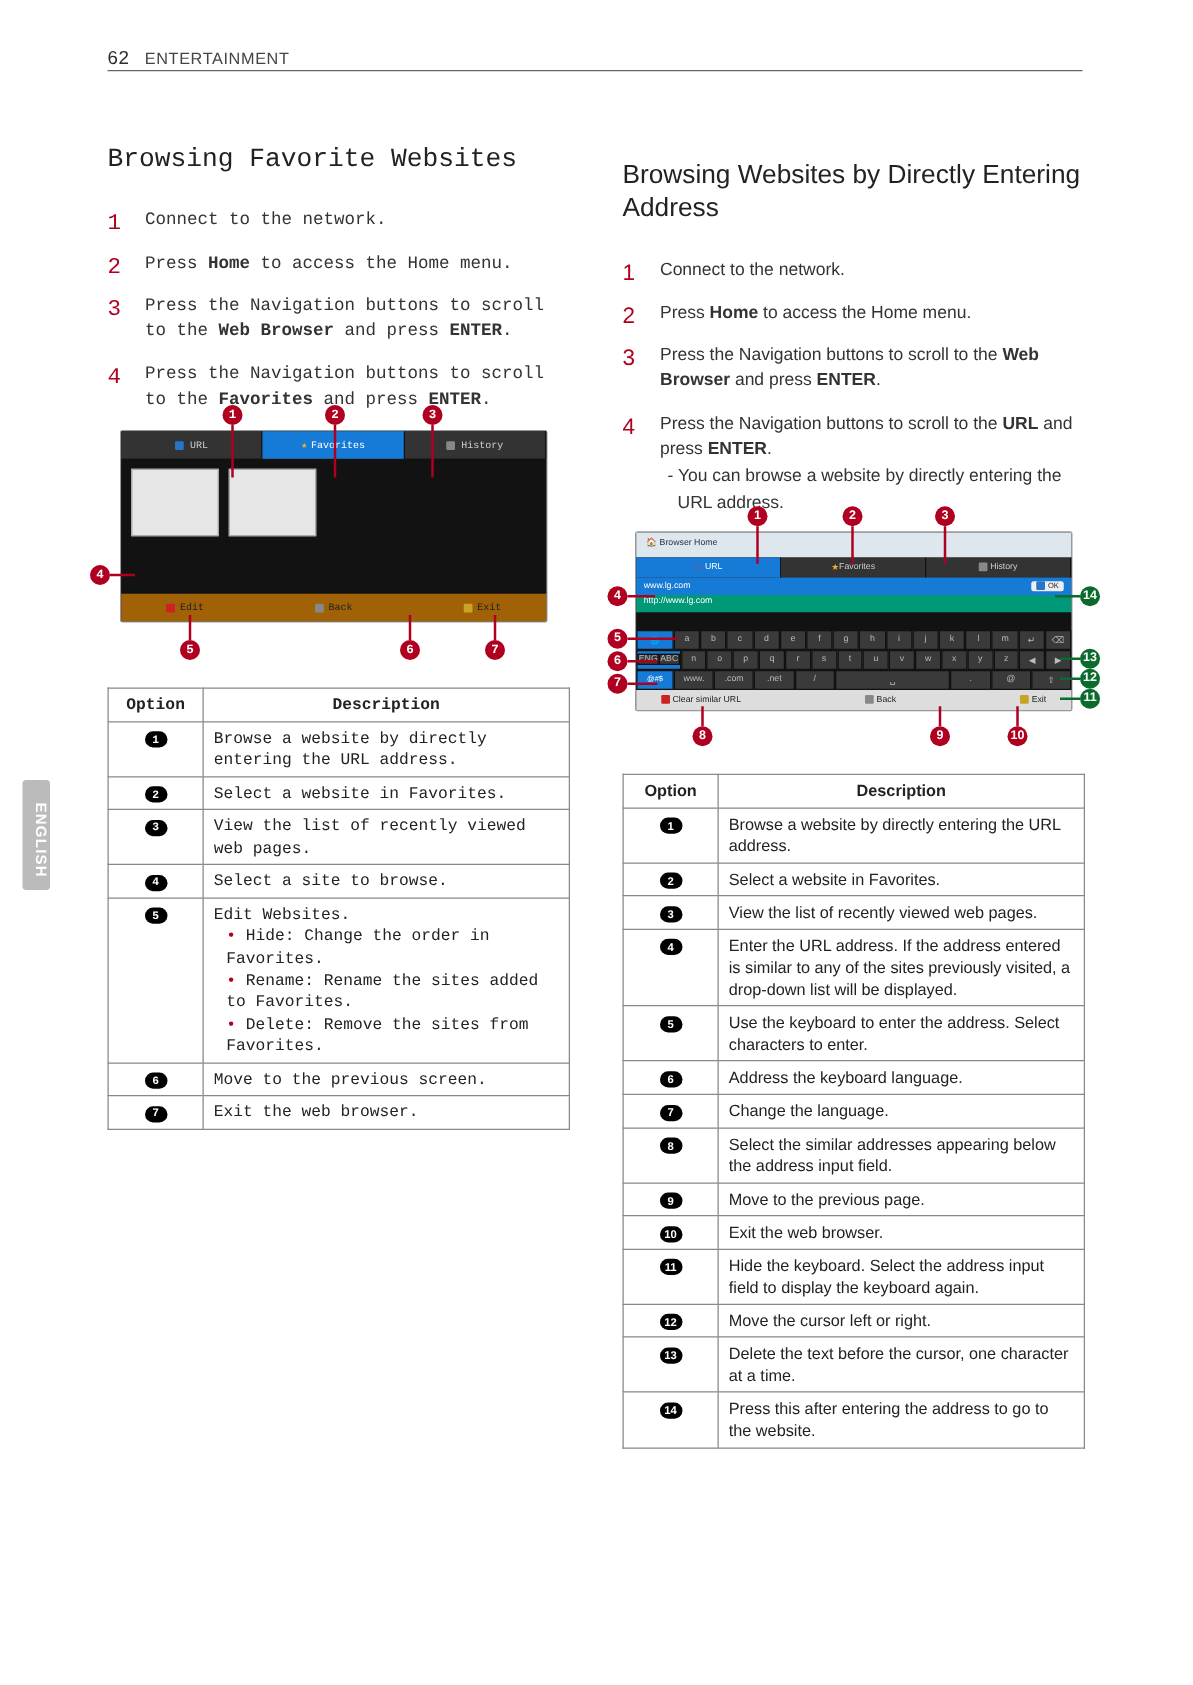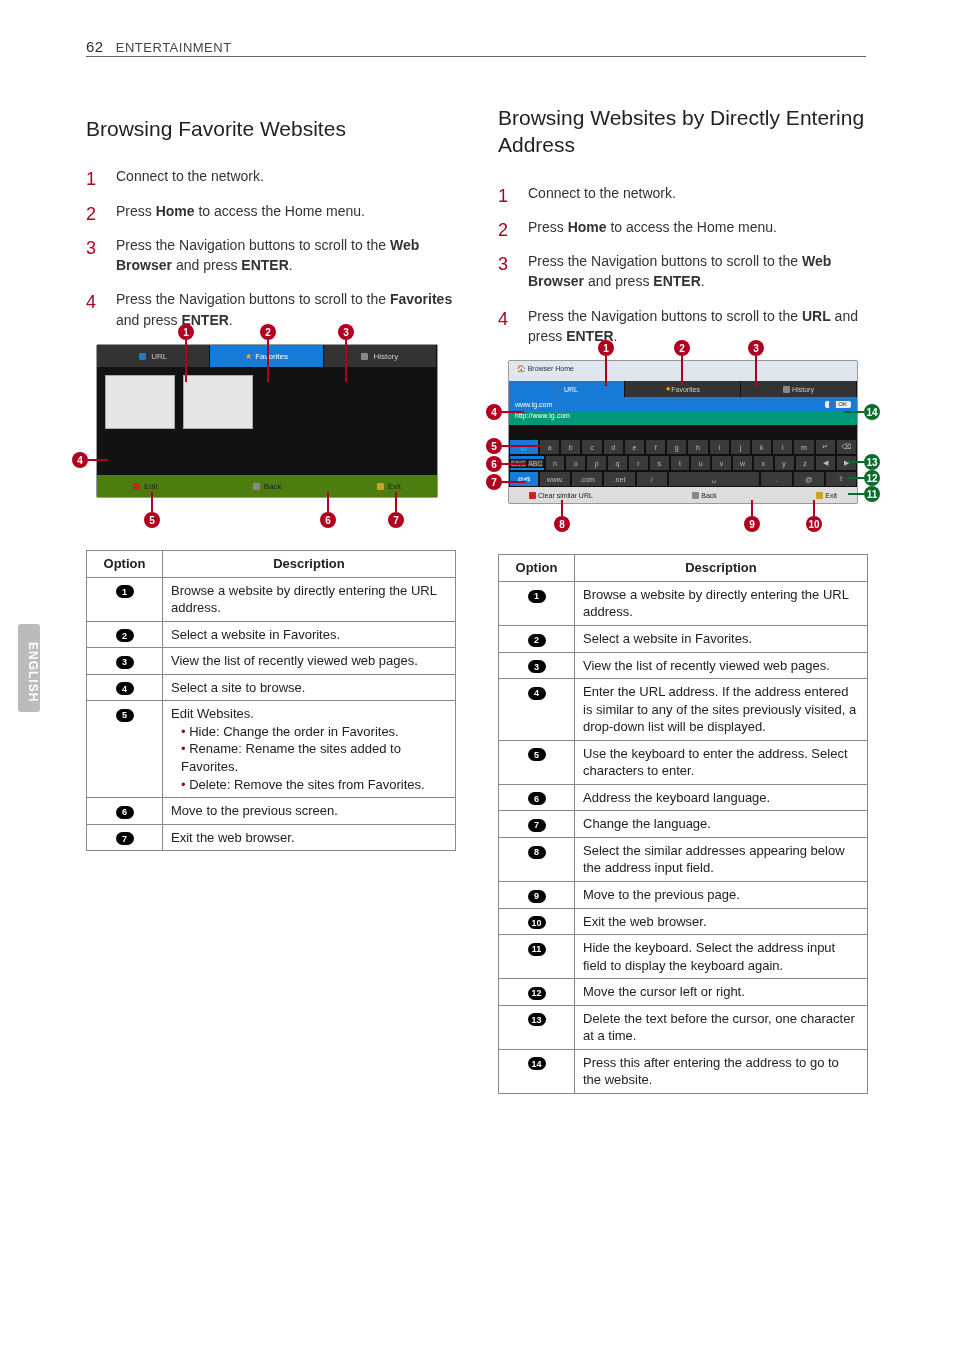--- a/index.html
+++ b/index.html
@@ -15,22 +15,22 @@
     position: absolute;
     top: 38px;
     left: 86px;
     font-size: 13px;
     letter-spacing: 0.5px;
     color: #444;
   }
   .page-header .pn { font-size: 15px; font-weight: 400; margin-right: 8px; color: #2b2b2b;}
   .hr { position:absolute; top:56px; left:86px; width:780px; height:1px; background:#666;}
   .col { position: absolute; width: 370px; }
-  .col-left { left: 86px; top: 115px; }
-  .col-right { left: 498px; top: 104px; }
+  .col-left { left: 86px; top: 115px; font-family: Liberation Mono, monospace; }
+  .col-right { left: 498px; top: 126px; }
   h2 { font-size: 21px; font-weight: 500; color: #222; margin-bottom: 24px; line-height:1.3;}
   ol.steps { list-style: none; counter-reset: step; }
   ol.steps > li { position: relative; padding-left: 30px; margin-bottom: 14px; font-size: 14px; line-height: 1.45; color:#333;}
   ol.steps > li .num { position:absolute; left:0; top:0; font-size:18px; color:#b00020; font-weight:400;}
   .bold { font-weight: 700; }
   .sub { padding-left: 14px; text-indent:-8px; margin-top:2px;}
   .sub::before{content:"- ";}
   .sidetab {
     position: absolute;
     left: 18px;
@@ -52,21 +52,21 @@
   .fig { position: relative; margin: 6px 0 18px 10px; }
   .fig .shot { background:#1d1d1d; border:1px solid #999; border-radius:2px; position:relative; }
 
   .fig-a { width: 342px; }
   .fig-a .bar-top { height:26px; background:#dfe7ee; border-bottom:1px solid #aaa; font-size:8px; color:#234; padding:6px 10px; position:relative;}
   .fig-a .tabbar { height:22px; background:#333; display:flex; font-size:8px; color:#ccc;}
   .fig-a .tabbar div{flex:1; display:flex; align-items:center; justify-content:center; gap:3px; border-right:1px solid #111;}
   .fig-a .tabbar .fav{background:#167bd6; color:#fff;}
   .fig-a .area { height:108px; background:#121212; display:flex; gap:8px; padding:8px;}
   .fig-a .thumb{width:70px;height:54px;background:#e6e6e6;border:1px solid #aaa; font-size:6px; color:#223;}
-  .fig-a .bar-bot { height:22px; background:#4d7c0f; display:flex; justify-content:space-between; align-items:center; font-size:8px; padding:0 36px;}
+  .fig-a .bar-bot { height:22px; background:#a16207; display:flex; justify-content:space-between; align-items:center; font-size:8px; padding:0 36px;}
   .fig-a .bar-bot span{display:flex;align-items:center;gap:2px;}
 
   .fig-b { width: 350px; }
   .fig-b .bar-top { height:20px; background:#dfe7ee; font-size:7px; color:#234; padding:4px 8px;}
   .fig-b .tabbar { height:16px; background:#333; display:flex; font-size:7px; color:#ccc;}
   .fig-b .tabbar div{flex:1;display:flex;align-items:center;justify-content:center;border-right:1px solid #111;}
   .fig-b .tabbar .url{background:#167bd6;color:#fff;}
   .fig-b .addr{height:14px;background:#167bd6;color:#fff;font-size:7px;padding:1px 6px;display:flex;justify-content:space-between;align-items:center;}
   .fig-b .addr2{height:14px;background:#097; color:#fff;font-size:7px;padding:1px 6px;}
   .fig-b .kbrow{height:16px;background:#333;display:flex;}
@@ -231,20 +231,21 @@
   <ol class="steps">
     <li><span class="num">1</span><span>Connect to the network.</span></li>
     <li><span class="num">2</span>
       <span>Press </span><span class="bold">Home</span><span> to access the Home menu.</span>
     </li>
     <li><span class="num">3</span>
       <span>Press the Navigation buttons to scroll to the </span><span class="bold">Web Browser</span><span> and press </span><span class="bold">ENTER</span><span>.</span>
     </li>
     <li><span class="num">4</span>
       <span>Press the Navigation buttons to scroll to the </span><span class="bold">URL</span><span> and press </span><span class="bold">ENTER</span><span>.</span>
+      <div class="sub">You can browse a website by directly entering the URL address.</div>
     </li>
   </ol>
 
   <div class="fig fig-b" style="margin-top:10px;">
     <div class="co" style="left:90px;top:-20px">1</div>
     <div class="ln" style="left:97px;top:-4px;width:2px;height:30px"></div>
     <div class="co" style="left:166px;top:-20px">2</div>
     <div class="ln" style="left:173px;top:-4px;width:2px;height:30px"></div>
     <div class="co" style="left:240px;top:-20px">3</div>
     <div class="ln" style="left:247px;top:-4px;width:2px;height:30px"></div>

